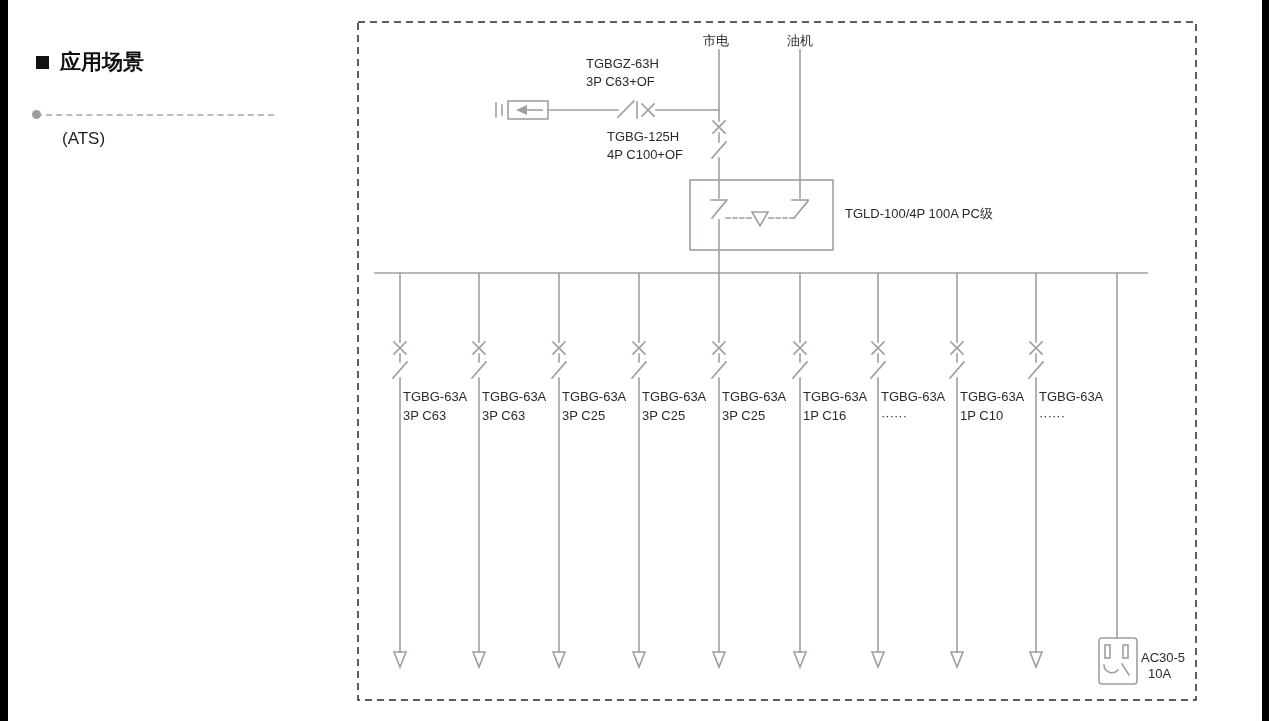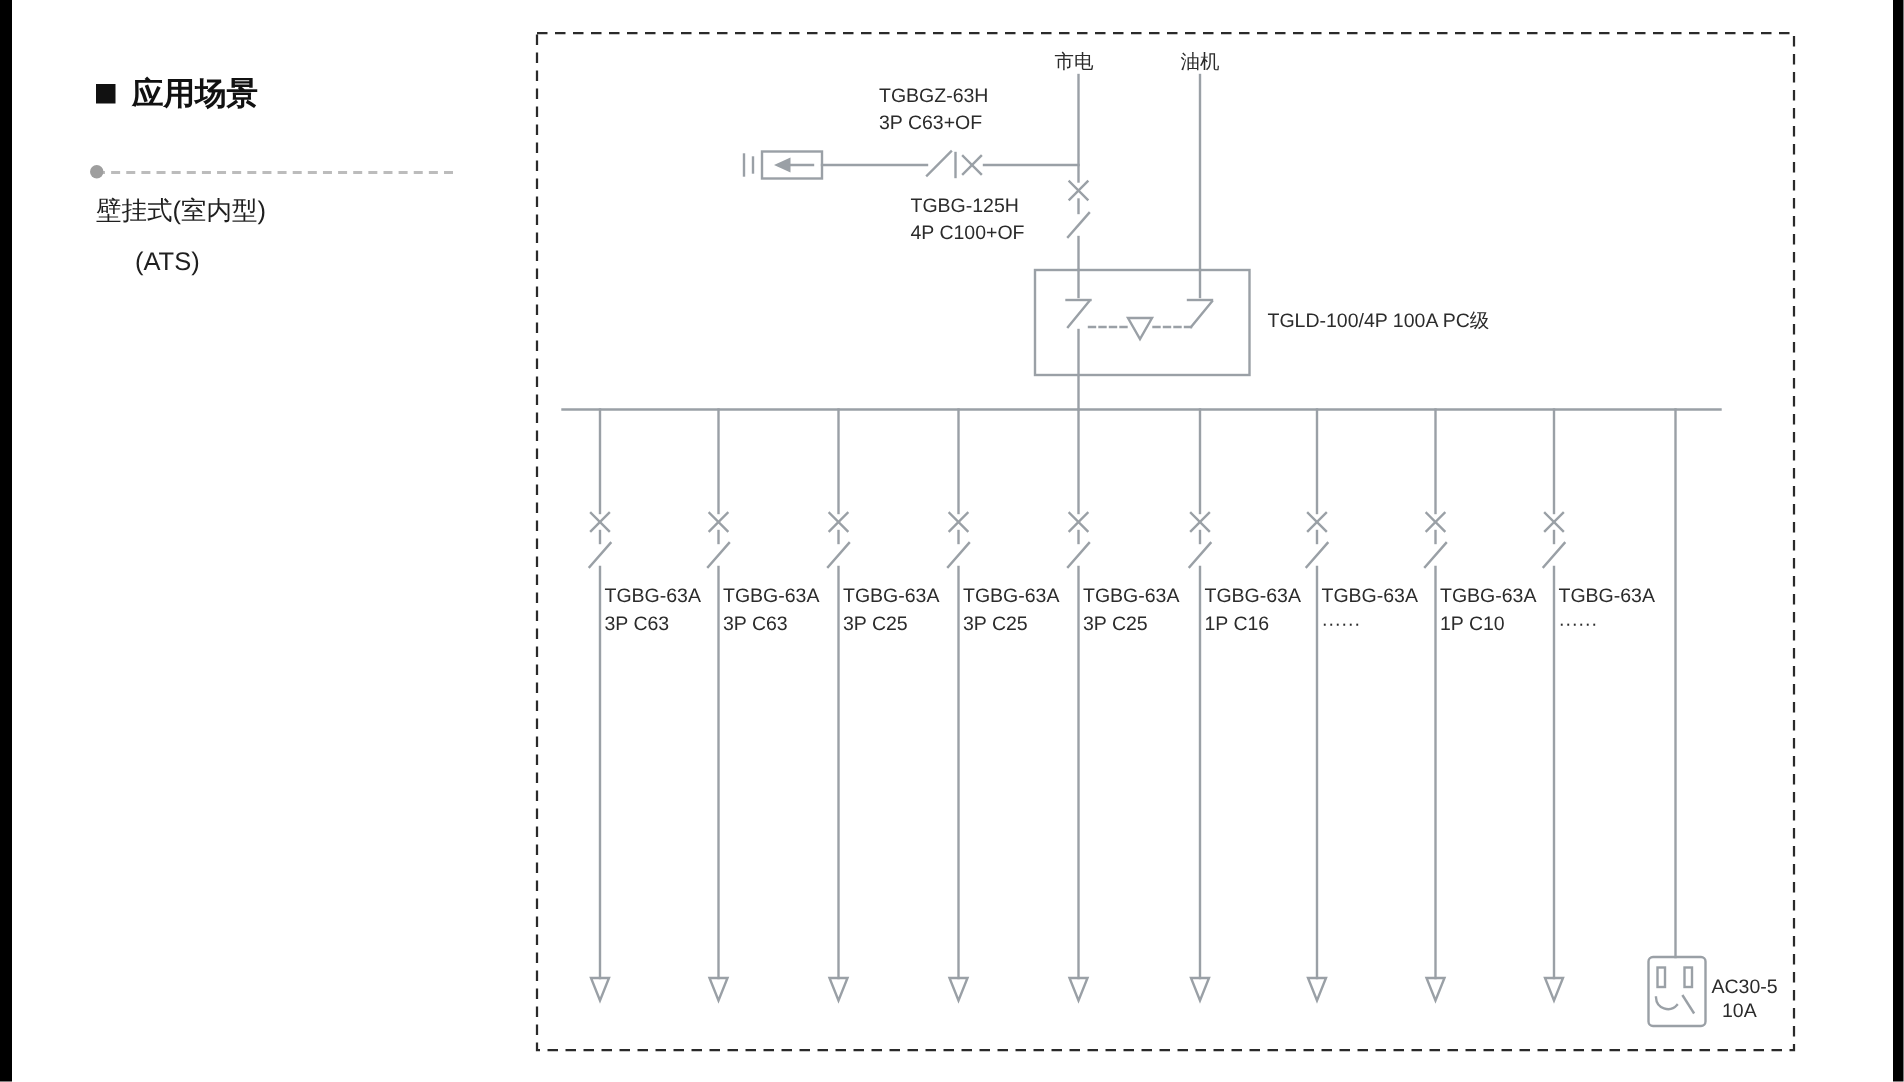--- a/index.html
+++ b/index.html
@@ -7,21 +7,21 @@
   body {
     width:1269px; height:721px;
     position:relative; overflow:hidden;
     font-family:"Liberation Sans","DejaVu Sans",sans-serif;
     color:#222;
   }
   .edge-bar { position:absolute; top:0; height:100%; background:#000; }
   .edge-left { left:0; width:8px; }
   .edge-right { right:0; width:7px; }
 
-  .left-panel { position:absolute; left:64px; top:48px; width:252px; }
+  .left-panel { position:absolute; left:36px; top:48px; width:252px; }
   .heading { display:flex; align-items:center; gap:11px; font-size:21px; font-weight:700; color:#111; }
   .bullet { width:13px; height:13px; background:#111; display:inline-block; flex:0 0 auto; }
   .divider { position:relative; margin-top:38px; width:238px; border-top:2px dashed #bcbcbc; }
   .divider::before {
     content:""; position:absolute; left:-4px; top:-6px;
     width:9px; height:9px; border-radius:50%; background:#9e9e9e;
   }
   .sub-line { font-size:17px; color:#1f1f1f; margin-top:13px; }
   .sub-line.l2 { padding-left:8px; }
   .sub-line.l3 { padding-left:26px; }
@@ -38,21 +38,20 @@
 
 <div class="edge-bar edge-left"></div>
 <div class="edge-bar edge-right"></div>
 
 <div class="left-panel">
   <div class="heading">
     <span class="bullet"></span>
     <span>应用场景</span>
   </div>
   <div class="divider"></div>
-  <div class="sub-line l1">壁挂式(室内型)</div>
   <div class="sub-line l3">(ATS)</div>
 </div>
 
 <svg class="diagram" width="1269" height="721" viewBox="0 0 1269 721" xmlns="http://www.w3.org/2000/svg">
 
   <defs>
     <g id="sym-feeder">
       <line x1="0" y1="0" x2="0" y2="69"></line>
       <line x1="-6" y1="69" x2="6" y2="81"></line>
       <line x1="6" y1="69" x2="-6" y2="81"></line>

